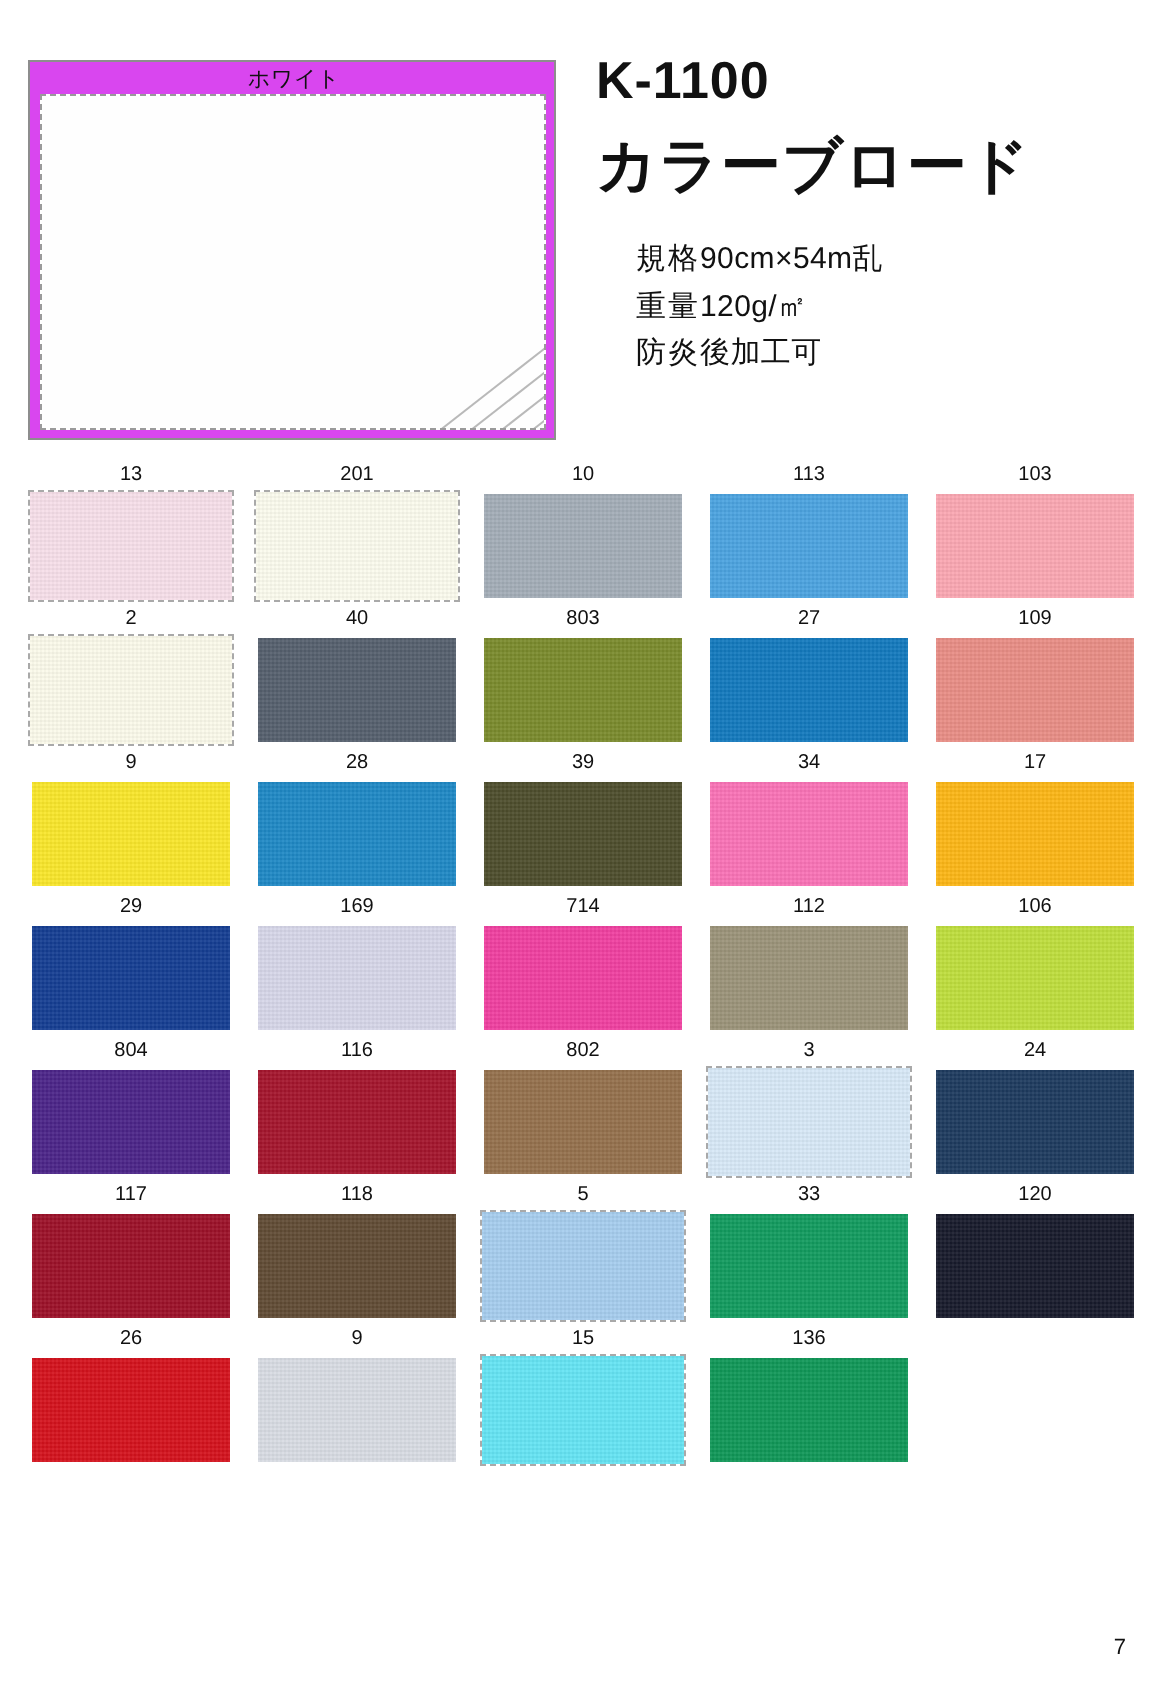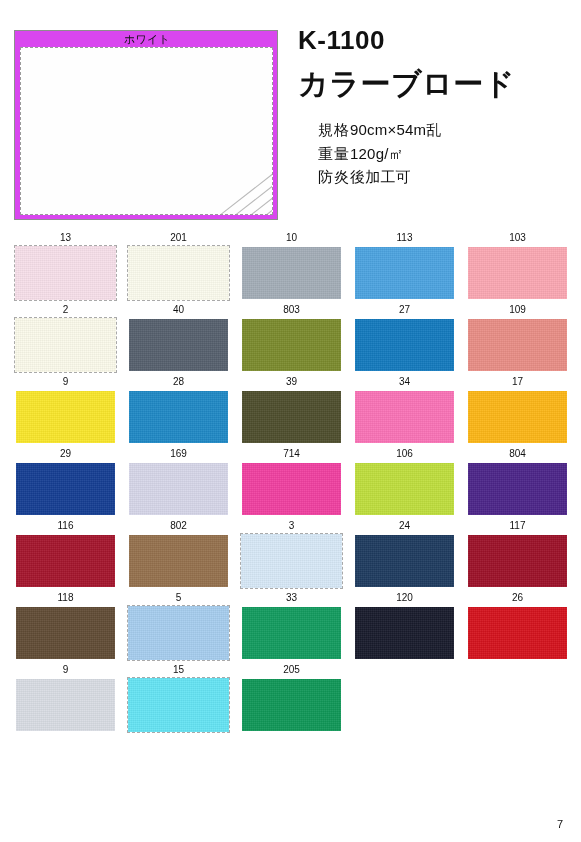--- a/index.html
+++ b/index.html
@@ -286,20 +286,26 @@
           <div class="sw" style="background: rgb(214, 214, 232);"></div>
         </div>
       </div>
       <div class="cell">
         <div class="cell-num">714</div>
         <div class="sw-wrap">
           <div class="sw" style="background: rgb(240, 63, 160);"></div>
         </div>
       </div>
       <div class="cell">
+        <div class="cell-num">112</div>
+        <div class="sw-wrap">
+          <div class="sw" style="background: rgb(155, 147, 121);"></div>
+        </div>
+      </div>
+      <div class="cell">
         <div class="cell-num">106</div>
         <div class="sw-wrap">
           <div class="sw" style="background: rgb(190, 222, 60);"></div>
         </div>
       </div>
       <div class="cell">
         <div class="cell-num">804</div>
         <div class="sw-wrap">
           <div class="sw" style="background: rgb(75, 36, 136);"></div>
         </div>
@@ -370,21 +376,21 @@
           <div class="sw" style="background: rgb(216, 220, 227);"></div>
         </div>
       </div>
       <div class="cell">
         <div class="cell-num">15</div>
         <div class="sw-wrap light-box">
           <div class="sw" style="background: rgb(100, 228, 244);"></div>
         </div>
       </div>
       <div class="cell">
-        <div class="cell-num">205</div>
+        <div class="cell-num">136</div>
         <div class="sw-wrap">
           <div class="sw" style="background: rgb(15, 151, 87);"></div>
         </div>
       </div>
     </div>
 
   <div class="pageno">7</div>
 </div>
 
 </body></html>

